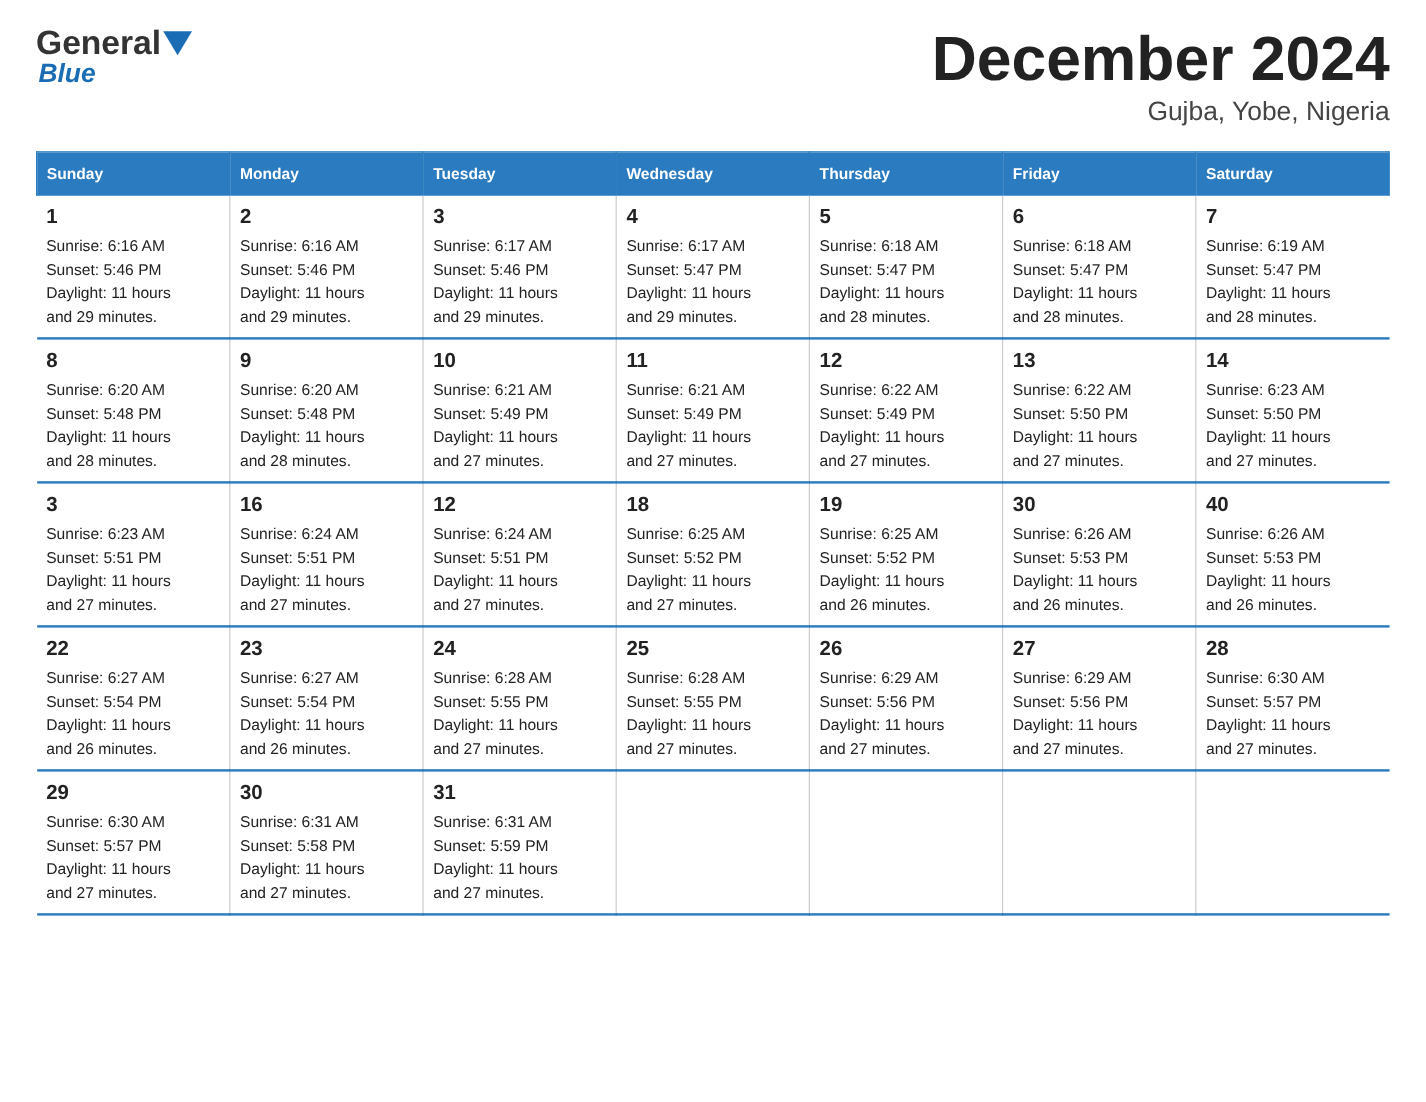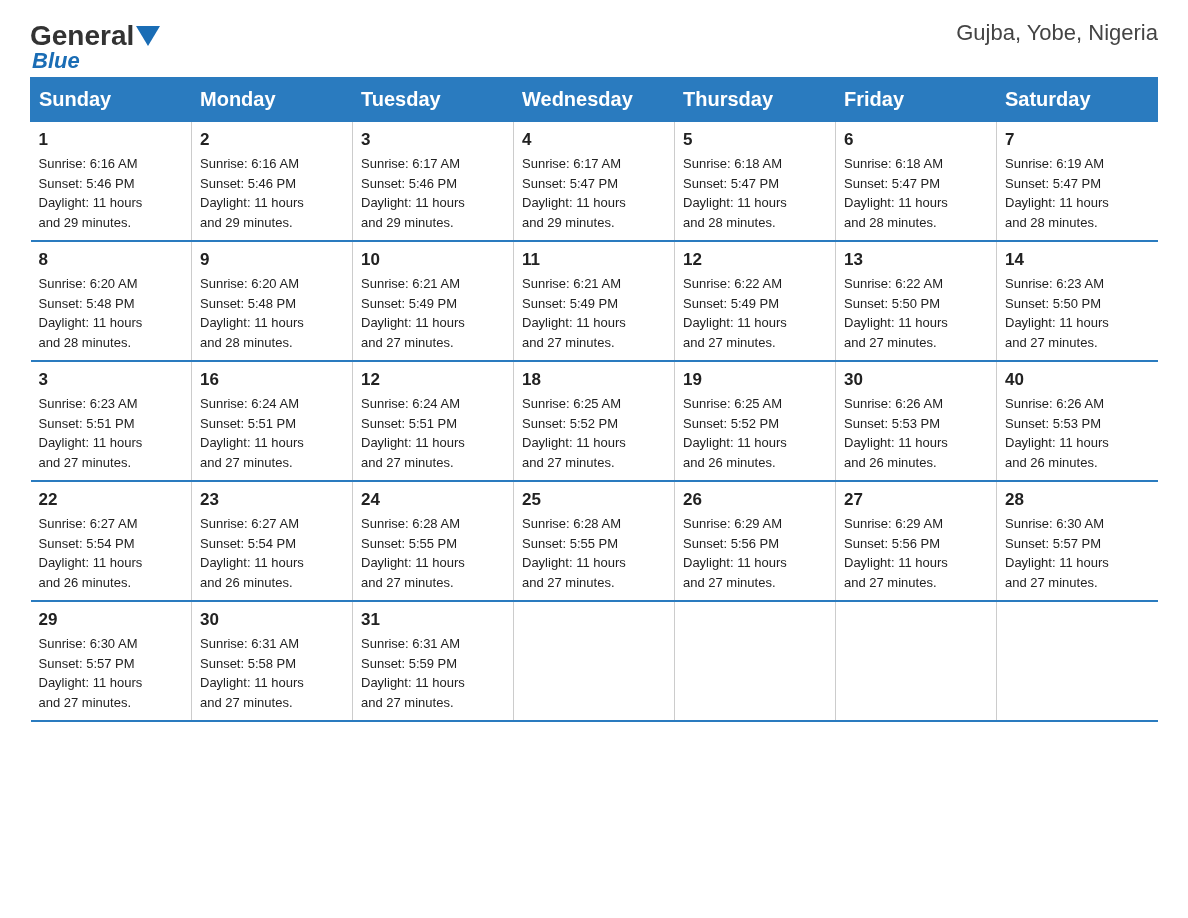--- a/index.html
+++ b/index.html
@@ -7,21 +7,21 @@
       font-family: Arial, sans-serif;
       background: #fff;
       width: 1188px;
       min-height: 918px;
       padding: 20px 30px;
     }
     .header {
       display: flex;
       justify-content: space-between;
       align-items: flex-start;
-      margin-bottom: 3px;
+      margin-bottom: 20px;
     }
     .logo {
       display: flex;
       flex-direction: column;
       align-items: flex-start;
     }
     .logo-text {
       font-size: 28px;
       font-weight: bold;
       color: #333;
@@ -65,21 +65,21 @@
       width: 100%;
       border-collapse: collapse;
       table-layout: fixed;
     }
     thead tr {
       background-color: #2a7bbf;
     }
     thead th {
       color: #fff;
       padding: 10px 8px;
-      font-size: 20px;
+      font-size: 13px;
       font-weight: bold;
       text-align: left;
       border: 1px solid #2a7bbf;
     }
     tbody tr {
       border-bottom: 2px solid #2a7bbf;
     }
     tbody td {
       padding: 8px 8px;
       vertical-align: top;
@@ -112,20 +112,21 @@
 
 <div class="header">
   <div class="logo">
     <div class="logo-text">
       <span class="logo-general">General</span>
       <span class="logo-triangle"></span>
     </div>
     <div class="logo-sub">Blue</div>
   </div>
   <div class="title-block">
+    <h1>December 2024</h1>
     <h2>Gujba, Yobe, Nigeria</h2>
   </div>
 </div>
 
 <table>
   <thead>
     <tr>
       <th>Sunday</th>
       <th>Monday</th>
       <th>Tuesday</th>

